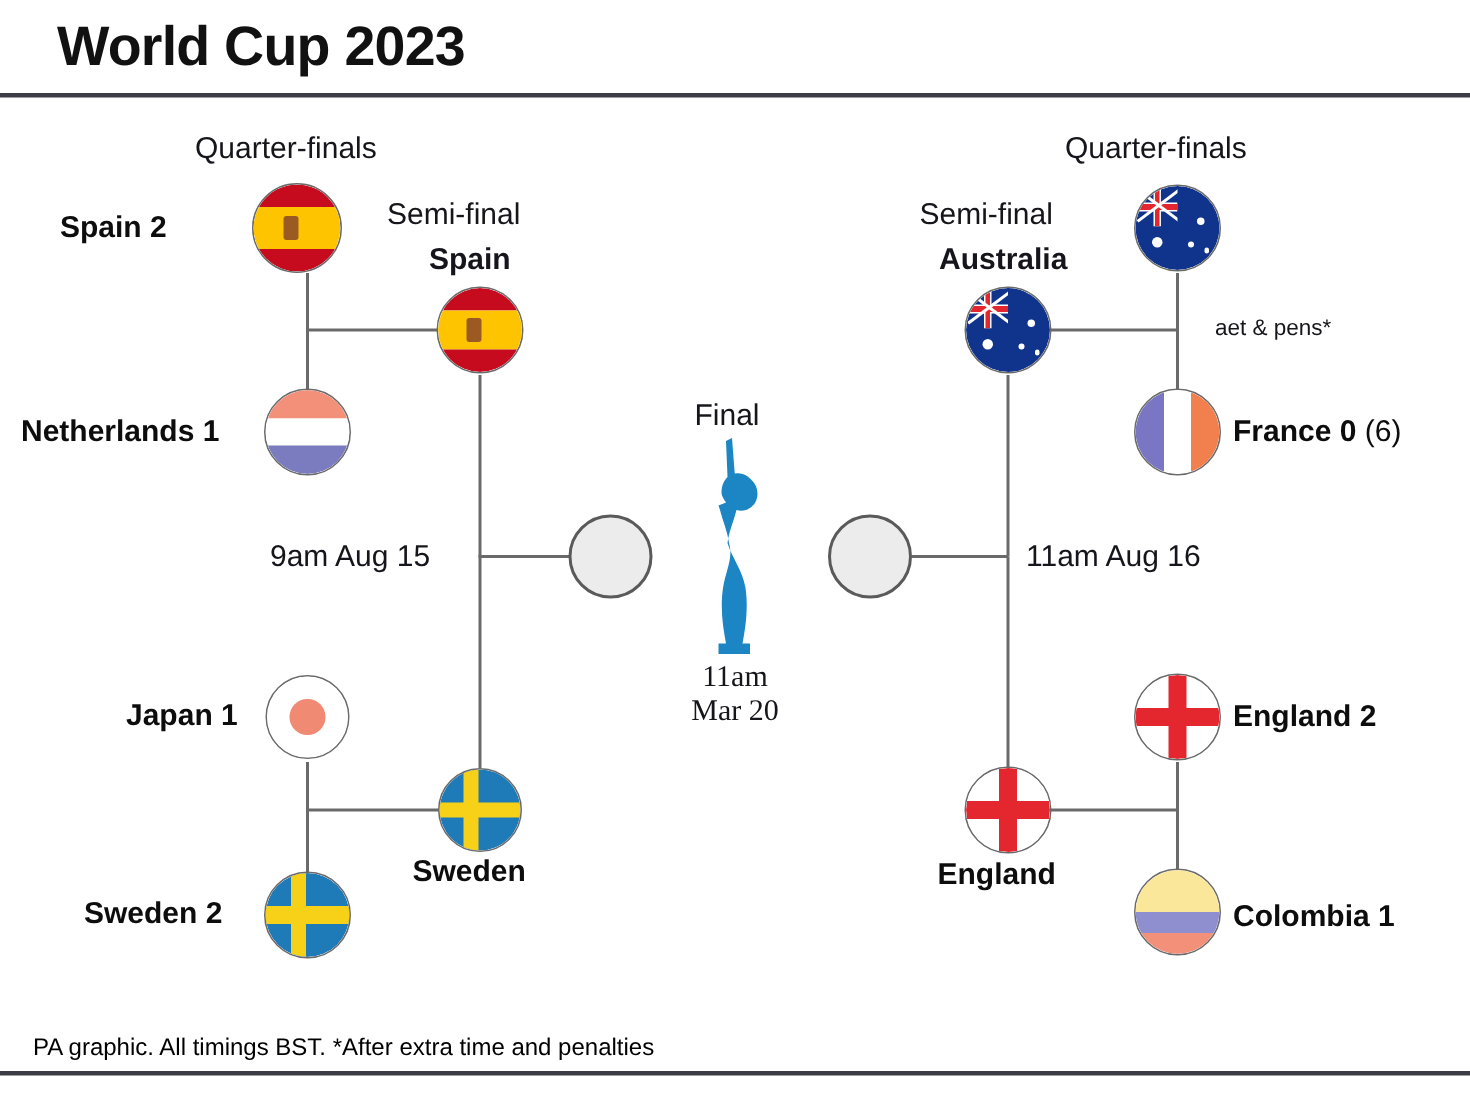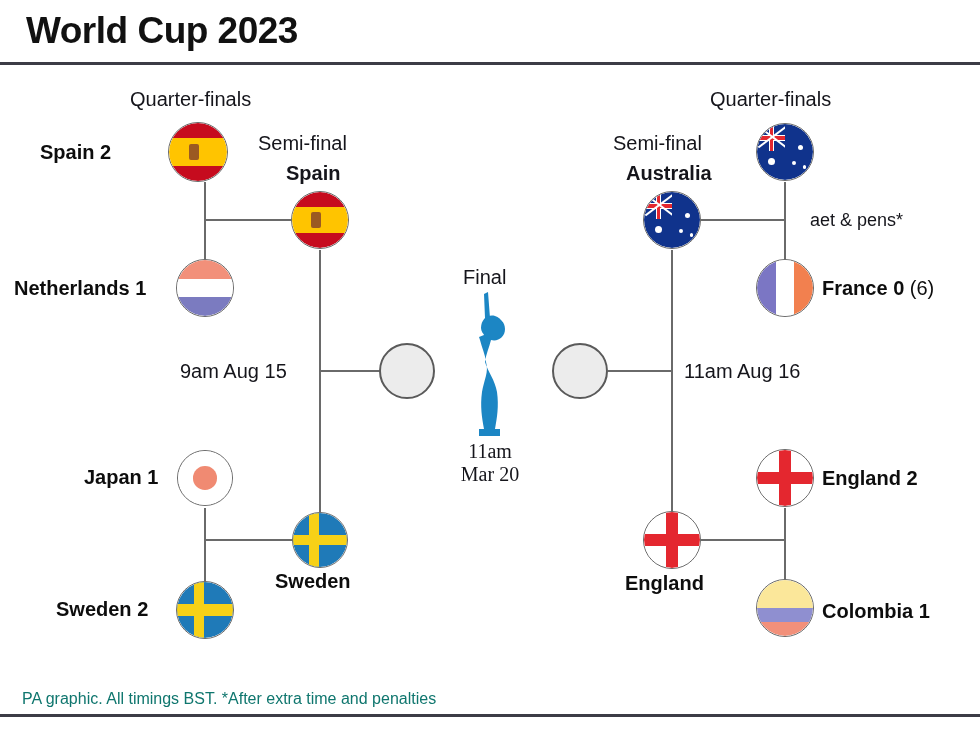--- a/index.html
+++ b/index.html
@@ -7,37 +7,37 @@
     width:980px;height:730px;
     background:#ffffff;
     font-family:"Liberation Sans", sans-serif;
     color:#111111;
     overflow:hidden;
   }
   #root{position:relative;width:980px;height:730px;}
 
   
   .header{
-    position:absolute;left:4px;top:0;width:880px;height:62px;
+    position:absolute;left:16px;top:0;width:880px;height:62px;
     background:#ffffff;
   }
   .header-title{
     position:absolute;left:22px;top:10px;
     font-size:37px;font-weight:bold;letter-spacing:-0.5px;
     color:#111111;
   }
   .rule-top{
     position:absolute;left:0;top:62px;width:980px;height:3px;background:#3c3c46;
   }
   .rule-bottom{
     position:absolute;left:0;top:714px;width:980px;height:3px;background:#3c3c46;
   }
   .footnote{
     position:absolute;left:22px;top:690px;
-    font-size:16px;color:#0f766e;white-space:nowrap;
+    font-size:16px;color:#000000;white-space:nowrap;
   }
 
   
   .stage-label{
     position:absolute;font-size:20px;color:#15151b;white-space:nowrap;
   }
   .stage-label.bold{font-weight:bold;}
 
   
   .ln{position:absolute;background:#6a6a6a;}
@@ -62,21 +62,21 @@
   .team-label{
     position:absolute;font-size:20px;white-space:nowrap;color:#0d0d0d;
   }
   .team-label .nm{font-weight:bold;}
   .team-label .pens{font-weight:normal;}
 
   .time-label{
     position:absolute;font-size:20px;color:#15151b;white-space:nowrap;
   }
   .note-label{
-    position:absolute;font-size:18px;color:#15151b;white-space:nowrap;
+    position:absolute;font-size:15px;color:#15151b;white-space:nowrap;
   }
   .final-label{
     position:absolute;font-size:20px;color:#15151b;white-space:nowrap;
   }
   .final-time{
     position:absolute;font-size:20px;color:#15151b;white-space:nowrap;
     text-align:center;line-height:1.15;font-family:Liberation Serif, serif;
   }
   .trophy{position:absolute;}
 </style>

